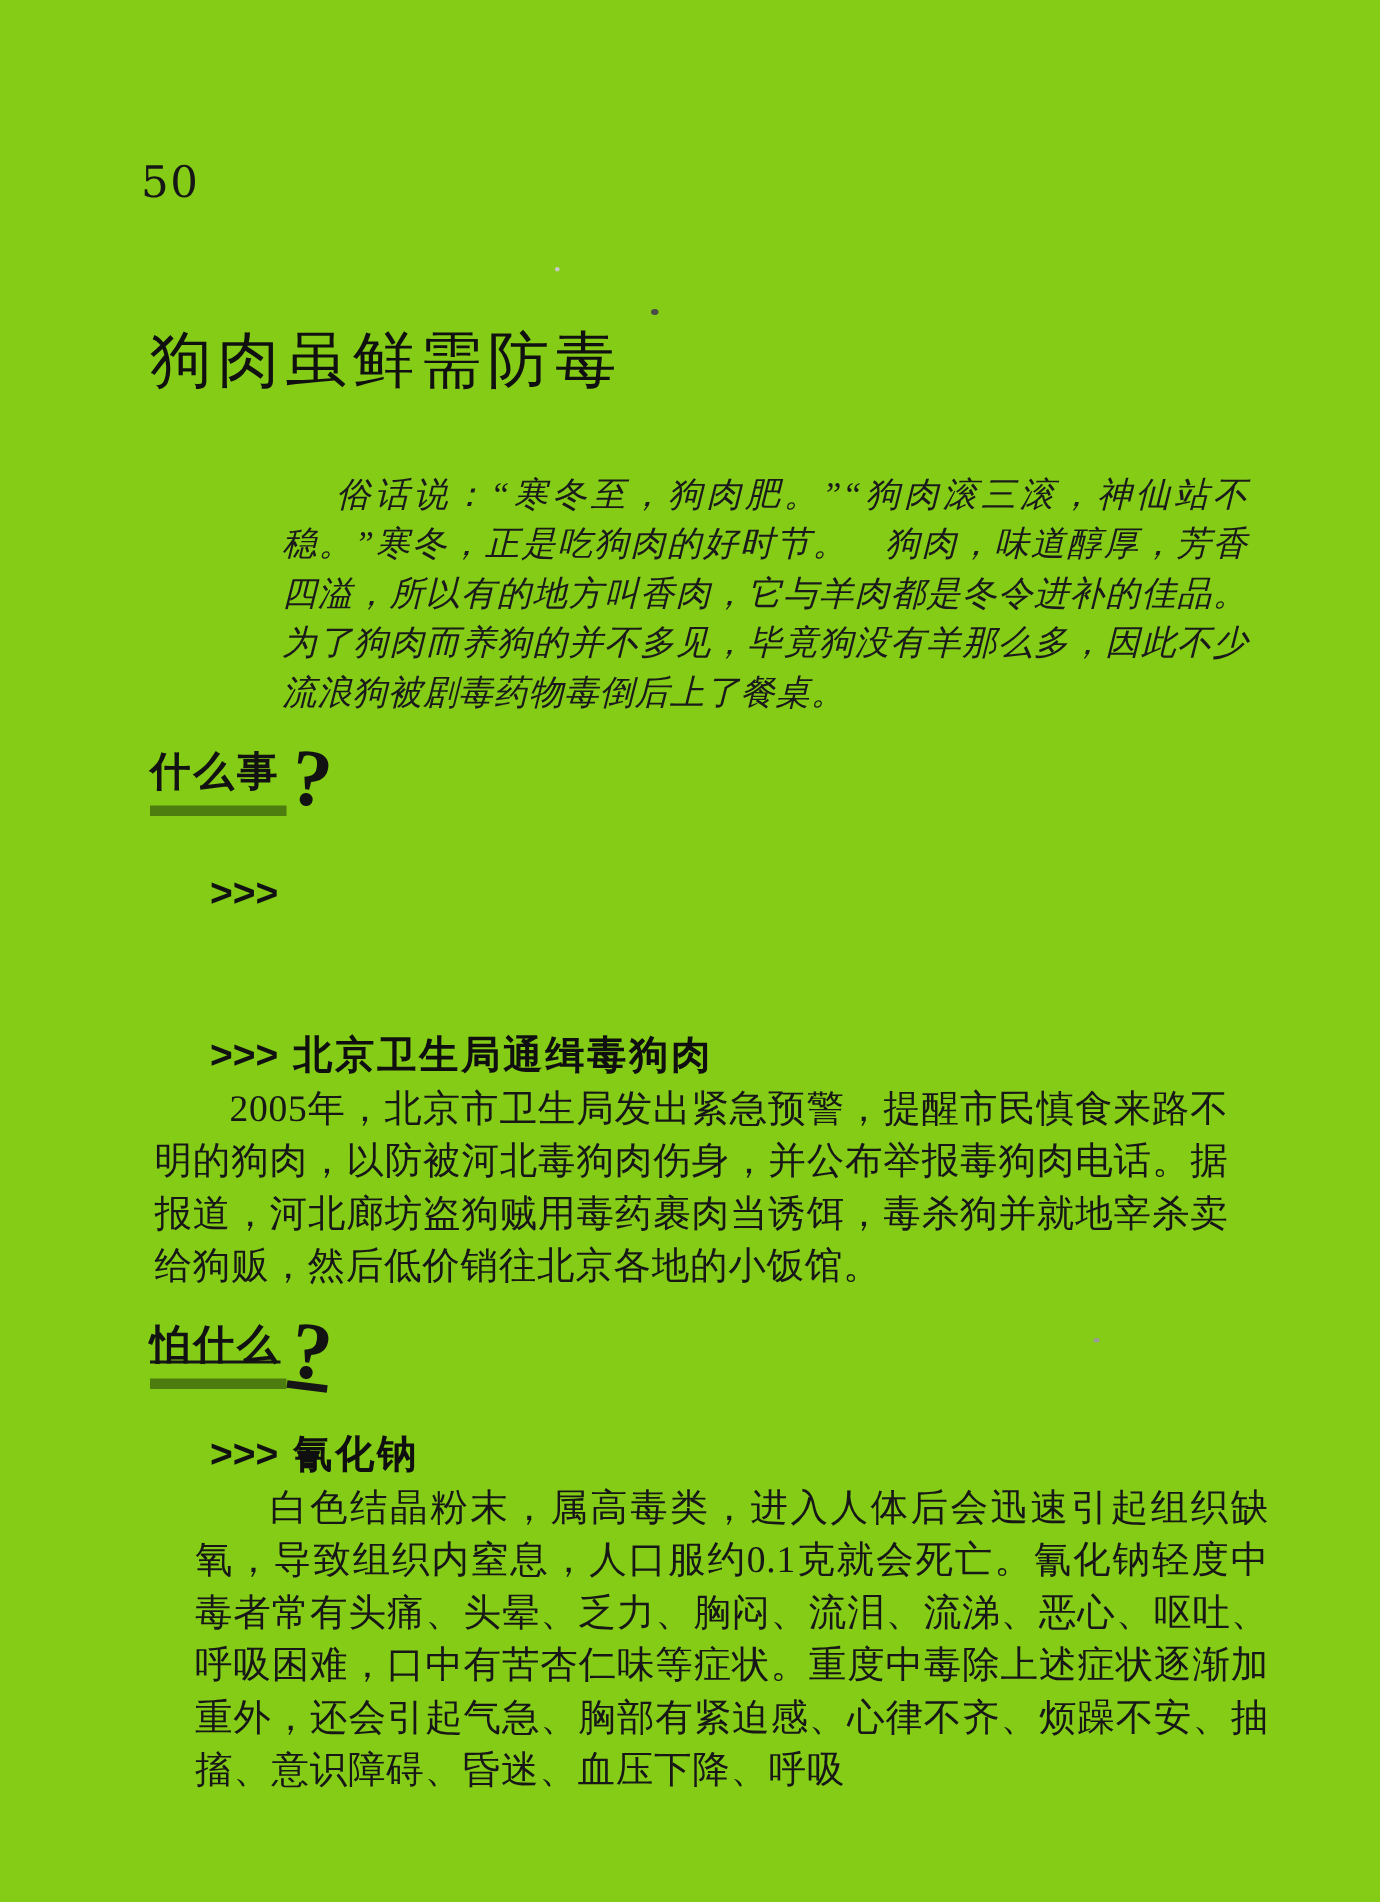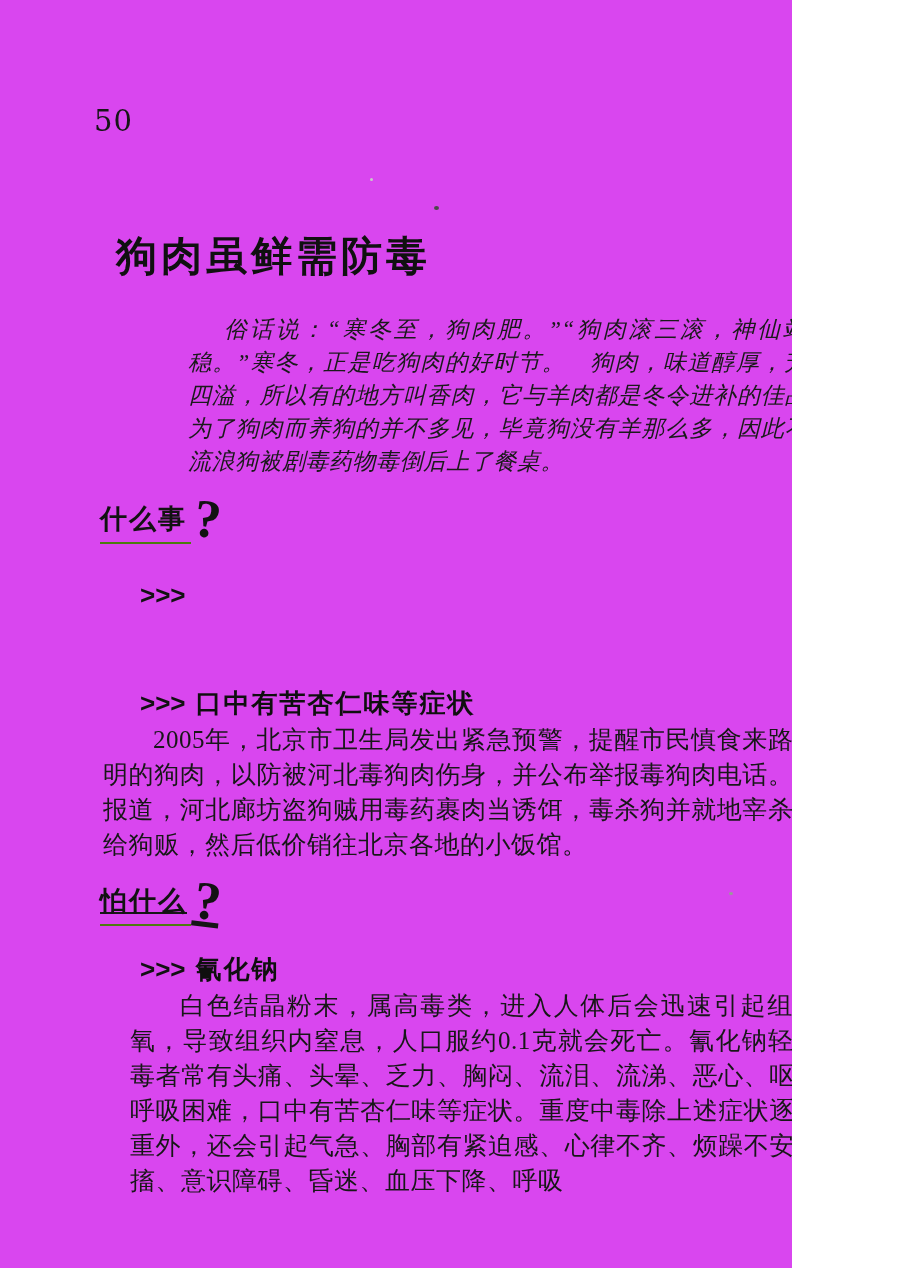--- a/index.html
+++ b/index.html
@@ -1,39 +1,39 @@
 <!DOCTYPE html>
 <html><head>
 <meta charset="utf-8">
 <style>
   html, body { margin: 0; padding: 0; background: #ffffff; }
   .page {
     position: relative;
-    width: 792px;
+    width: 920px;
     height: 1268px;
-    background: #d946ef;
+    background: #84cc16;
     overflow: hidden;
     font-family: "Liberation Serif", serif;
     color: #161616;
   }
   .pagenum {
     position: absolute;
     left: 94px;
     top: 104px;
     font-size: 29px;
     font-family: "DejaVu Serif", serif;
     letter-spacing: 1px;
   }
   .title {
     position: absolute;
     left: 100px;
     top: 213px;
-    margin: 16px;
+    margin: 0;
     font-size: 41px;
-    font-weight: bold;
+    font-weight: normal;
     letter-spacing: 4px;
     color: #101010;
     font-family: "Liberation Serif", serif;
   }
   .quote {
     position: absolute;
     left: 172px;
     top: 297px;
     width: 644px;
     margin: 16px;
@@ -50,21 +50,21 @@
     left: 100px;
     display: flex;
     align-items: flex-end;
   }
   .sec-label {
     font-family: "Liberation Sans", sans-serif;
     font-weight: bold;
     font-size: 27px;
     letter-spacing: 2px;
     padding: 0 4px 5px 0;
-    border-bottom: 2px solid #4d7c0f;
+    border-bottom: 7px solid #4d7c0f;
     color: #121212;
   }
   .sec-qmark {
     font-family: "Liberation Serif", serif;
     font-weight: bold;
     font-size: 54px;
     line-height: 0.88;
     margin-left: 3px;
     transform: rotate(7deg);
     color: #121212;
@@ -123,21 +123,21 @@
     <span class="sec-label">什么事</span>
     <span class="sec-qmark">?</span>
   </div>
 
   <div class="item-heading" style="top:580px;">
     <span class="marker">&gt;&gt;&gt;</span>
   </div>
 
   <div class="item-heading" style="top:686px;">
     <span class="marker">&gt;&gt;&gt;</span>
-    <span class="heading-text">口中有苦杏仁味等症状</span>
+    <span class="heading-text">北京卫生局通缉毒狗肉</span>
   </div>
   <p class="body-par" style="top:722px;">2005年，北京市卫生局发出紧急预警，提醒市民慎食来路不明的狗肉，以防被河北毒狗肉伤身，并公布举报毒狗肉电话。据报道，河北廊坊盗狗贼用毒药裹肉当诱饵，毒杀狗并就地宰杀卖给狗贩，然后低价销往北京各地的小饭馆。</p>
 
   <div class="sec-header" style="top:878px;text-decoration:underline;">
     <span class="sec-label">怕什么</span>
     <span class="sec-qmark">?</span>
   </div>
 
   <div class="item-heading" style="top:952px;">
     <span class="marker">&gt;&gt;&gt;</span>

